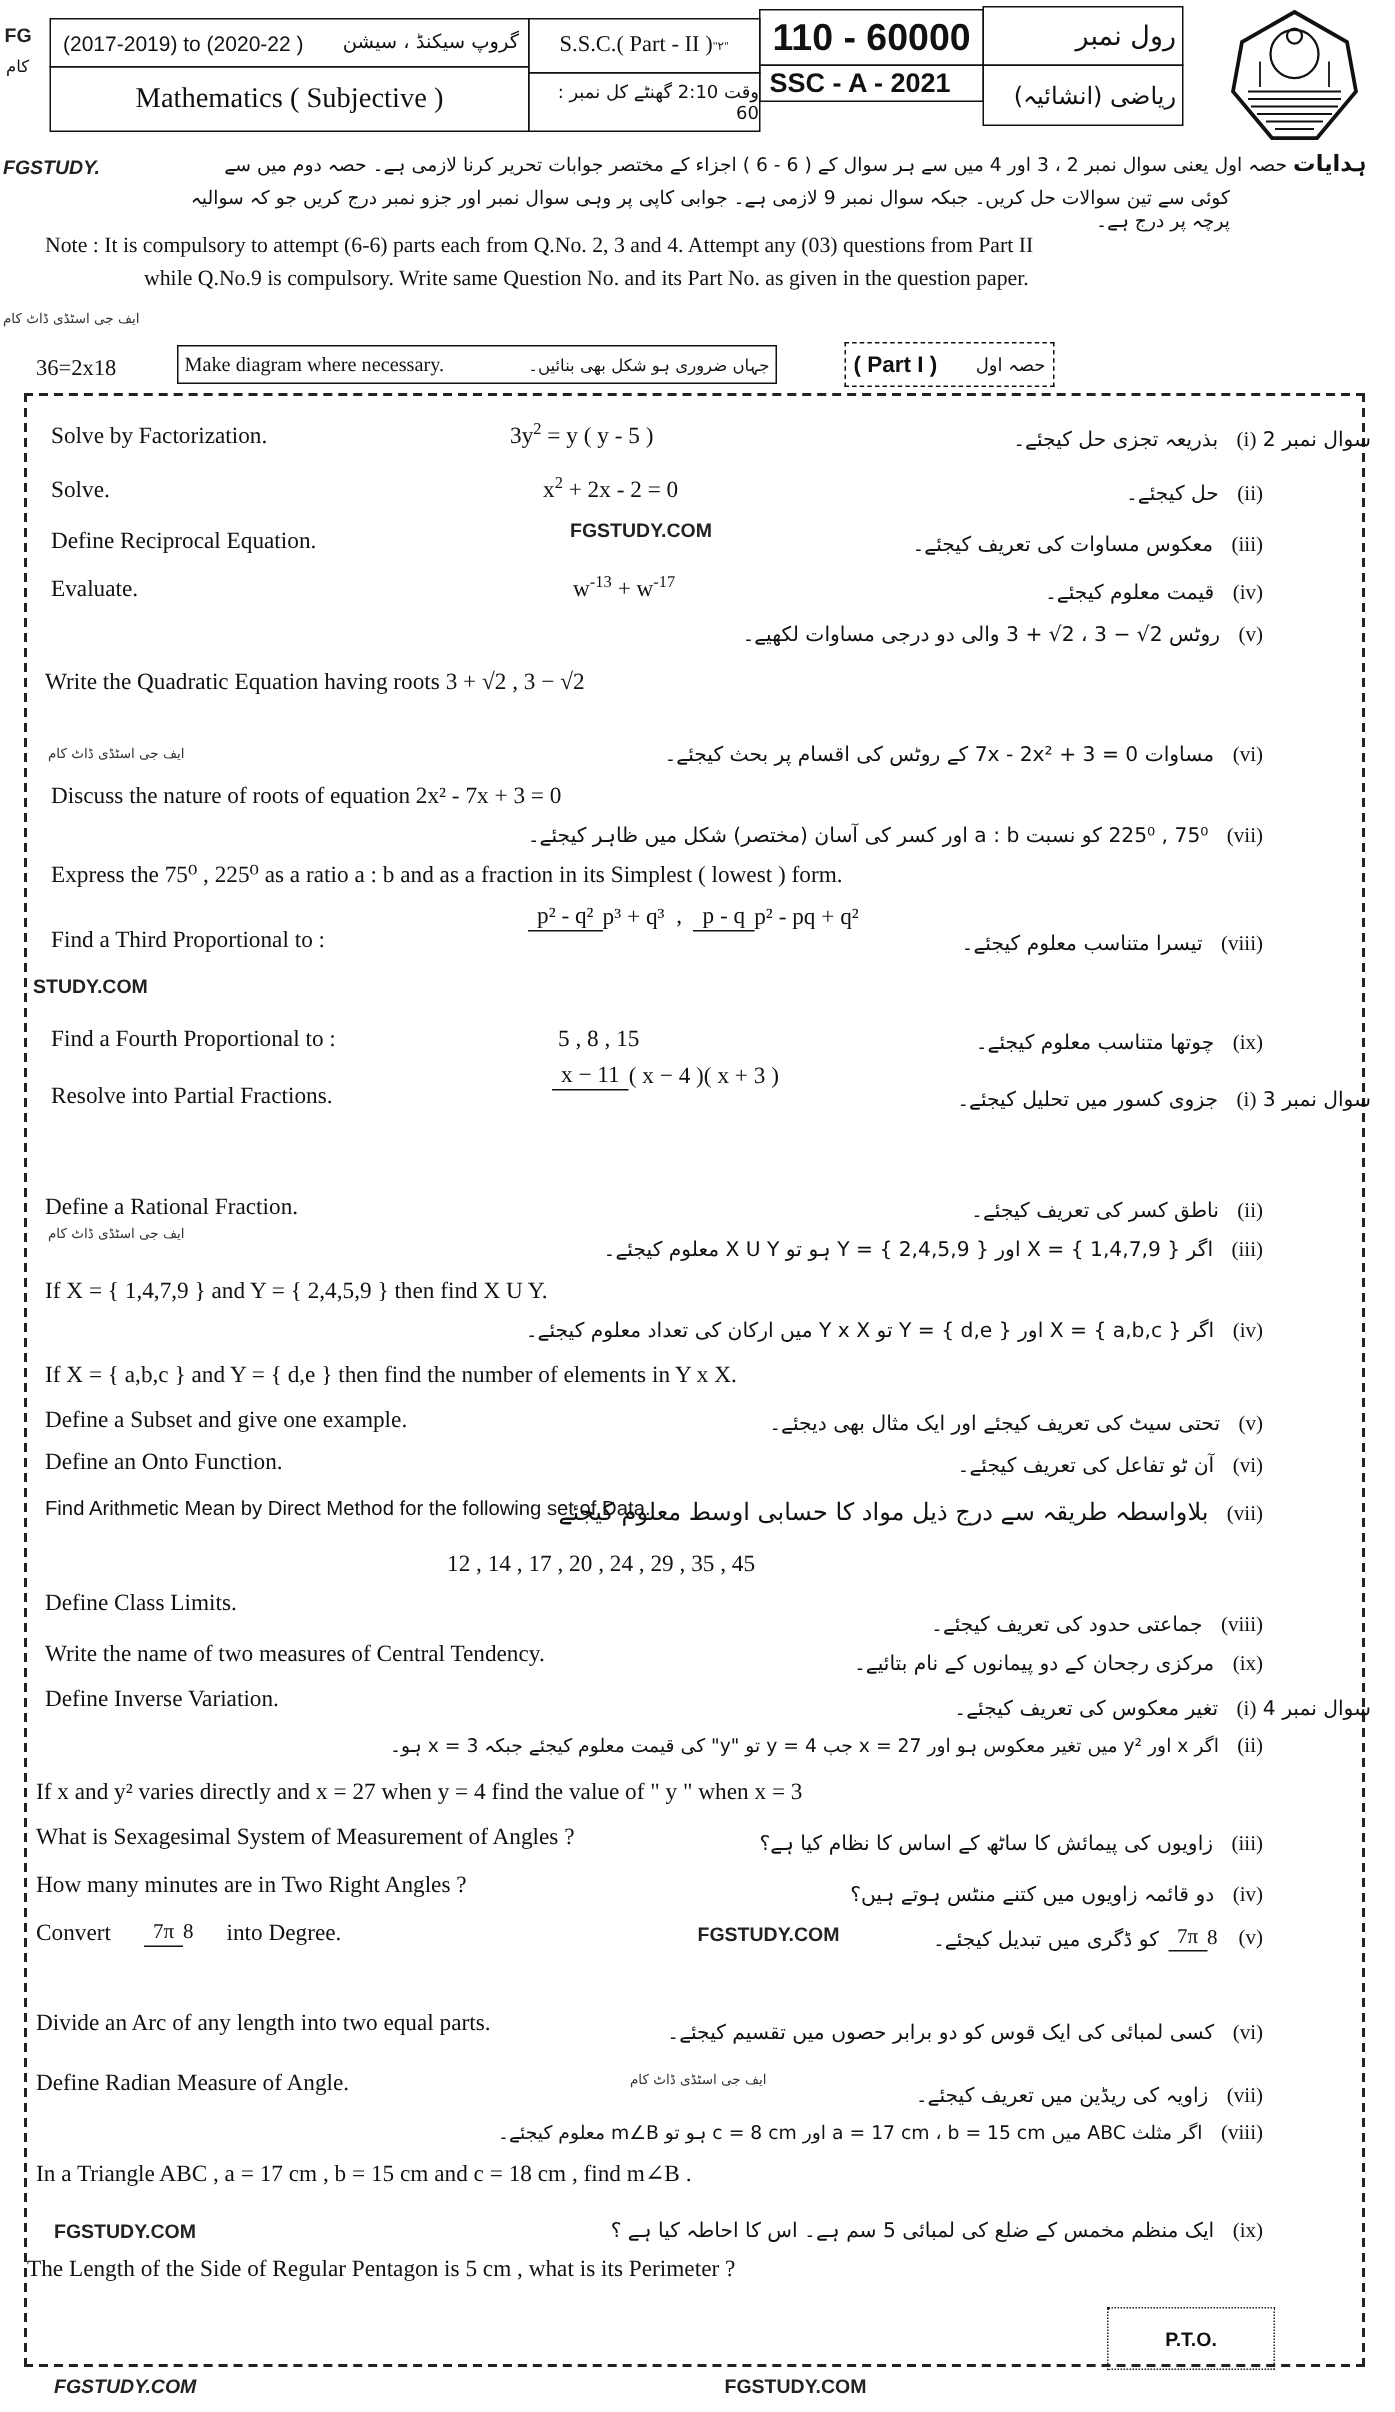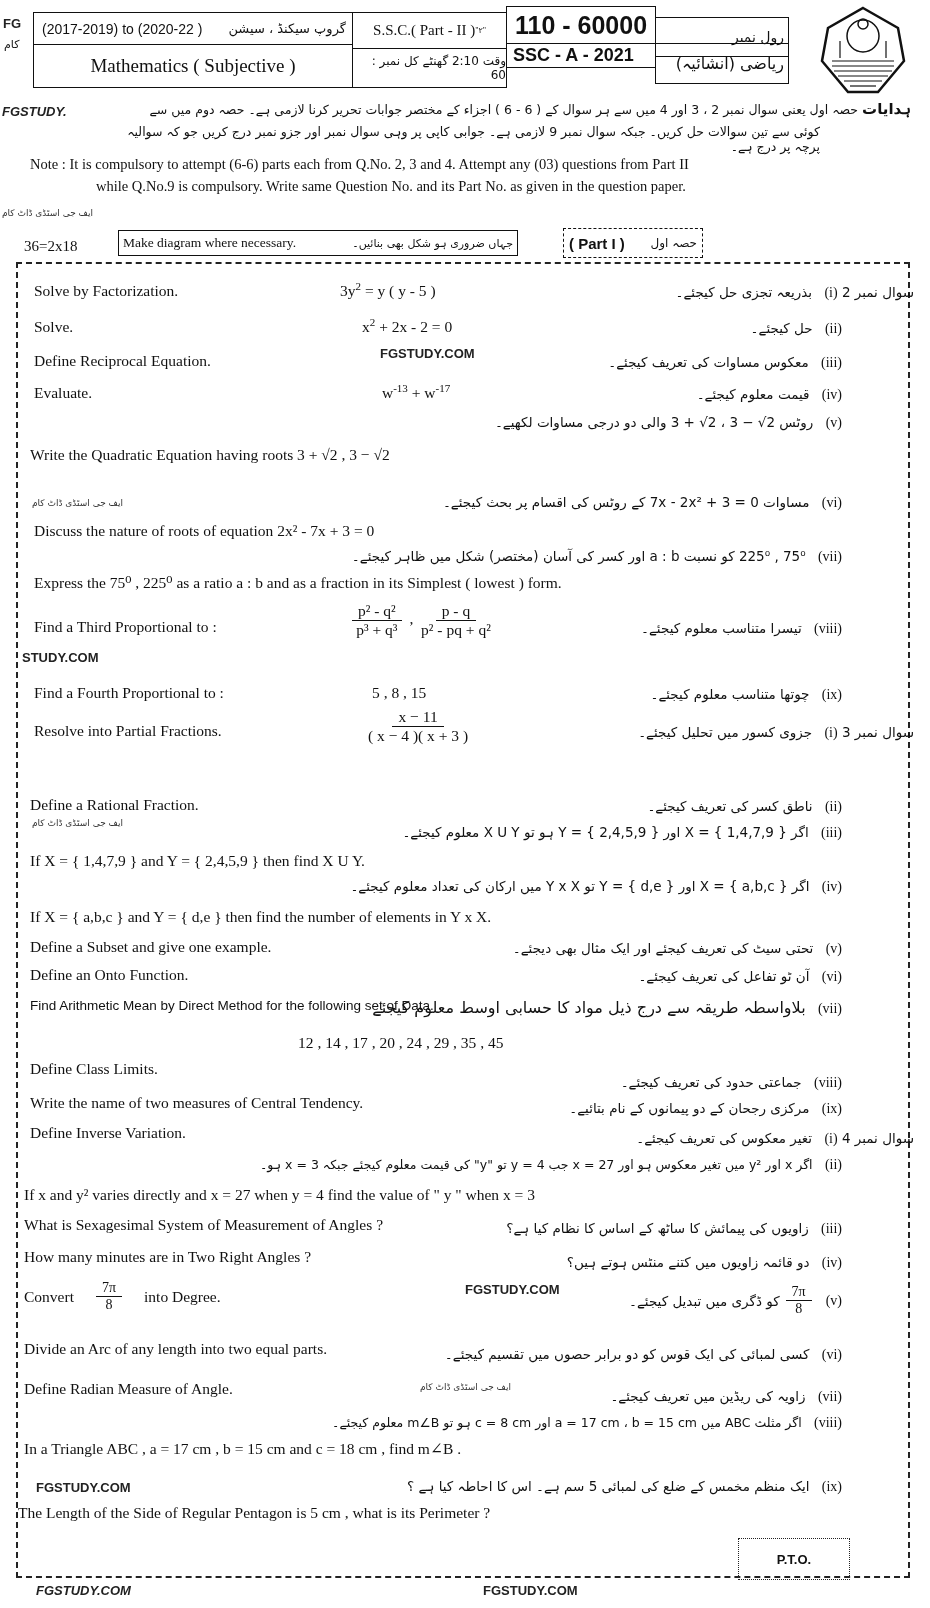--- a/index.html
+++ b/index.html
@@ -19,21 +19,21 @@
   .note { font-size:14.5px; line-height:20px; }
 
   
   .frame { position:absolute; left:16px; top:262px; width:894px; height:1316px; border:2px dashed #222; box-sizing:border-box; }
 
   .q-en { position:absolute; font-size:15.5px; white-space:nowrap; }
   .q-ur { position:absolute; font-size:13.5px; white-space:nowrap; direction:rtl; text-align:right; right:88px; font-family:"DejaVu Sans", sans-serif; }
   .num { font-family:"Liberation Serif", serif; font-size:14px; margin-left:8px; direction:ltr; unicode-bidi:isolate; }
   .math { position:absolute; font-size:15.5px; white-space:nowrap; }
   sup { font-size:11px; }
-  .frac { display:inline-flex; flex-direction:column; align-items:center; vertical-align:middle; }
+  .frac { display:inline-flex; flex-direction:row; align-items:center; vertical-align:middle; }
   .frac .top { border-bottom:1.5px solid #111; padding:0 6px; }
   .pto { position:absolute; left:848px; top:1555px; width:110px; height:40px; border:1.5px dotted #222; font-family:"Liberation Sans",sans-serif; font-size:13px; font-weight:bold; display:flex; align-items:center; justify-content:center; }
 </style>
 </head>
 <body>
 
 <div class="abs wm" style="left:3px;top:16px;font-size:13px;">FG</div>
 <div class="abs urdu" style="left:4px;top:38px;font-size:11px;">کام</div>
 
 <div class="hcell sans" style="left:33px;top:12px;width:320px;height:33px;padding-left:8px;font-size:14px;justify-content:space-between;gap:23px;">
@@ -49,21 +49,21 @@
 </div>
 <div class="hcell urdu" style="left:352px;top:48px;width:155px;height:40px;justify-content:center;font-size:12px;">
   <span>وقت 2:10 گھنٹے   کل نمبر : 60</span>
 </div>
 <div class="hcell sans" style="left:506px;top:6px;width:150px;height:38px;padding-left:8px;font-size:25px;font-weight:bold;">
   <span>110 - 60000</span>
 </div>
 <div class="hcell sans" style="left:506px;top:43px;width:150px;height:25px;padding-left:6px;font-size:18px;font-weight:bold;">
   <span>SSC - A - 2021</span>
 </div>
-<div class="hcell urdu" style="left:655px;top:17px;width:134px;height:40px;justify-content:flex-start;padding-right:4px;font-size:14px;">
+<div class="hcell urdu" style="left:655px;top:4px;width:134px;height:40px;justify-content:flex-start;padding-right:4px;font-size:18px;">
   <span>رول نمبر</span>
 </div>
 <div class="hcell urdu" style="left:655px;top:43px;width:134px;height:41px;justify-content:flex-start;padding-right:4px;font-size:16px;">
   <span>ریاضی (انشائیہ)</span>
 </div>
 
 <svg class="logo" viewBox="0 0 90 90">
   <polygon points="45,2 80,22 86,55 60,86 30,86 4,55 10,22" fill="#fff" stroke="#111" stroke-width="2.5"></polygon>
   <circle cx="45" cy="30" r="16" fill="none" stroke="#111" stroke-width="1.5"></circle>
   <circle cx="45" cy="18" r="5" fill="none" stroke="#111" stroke-width="1.5"></circle>

